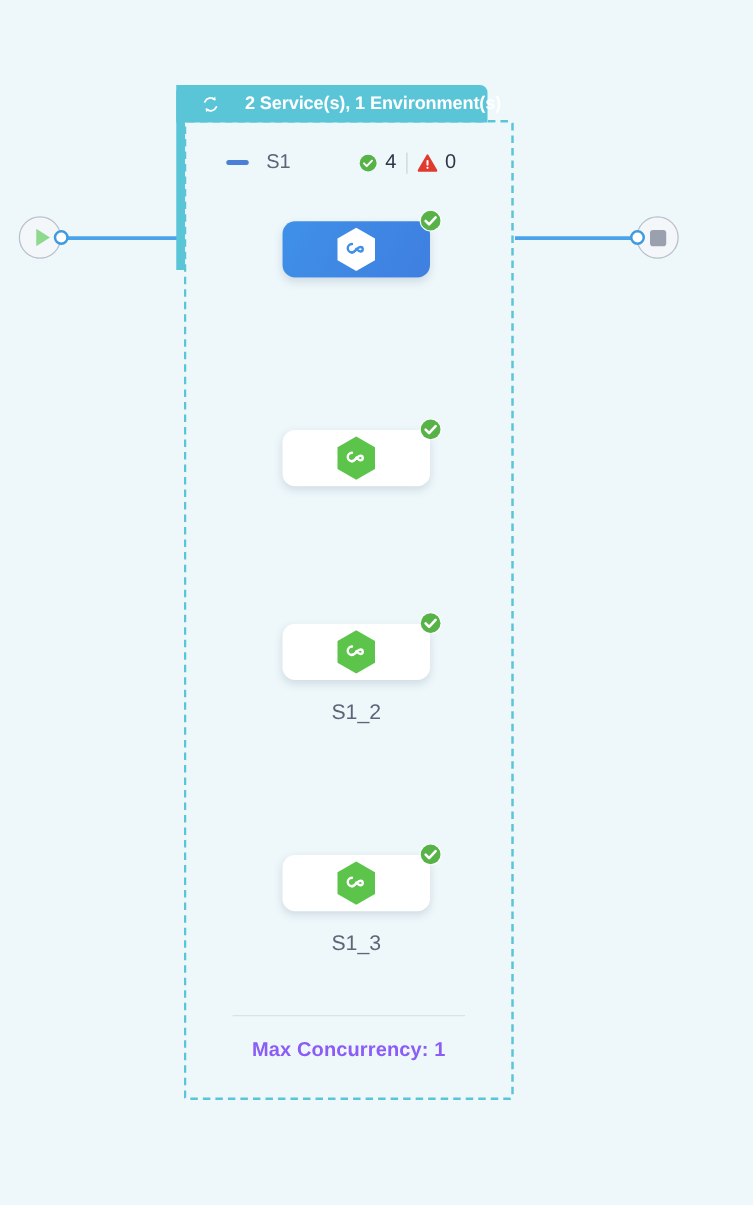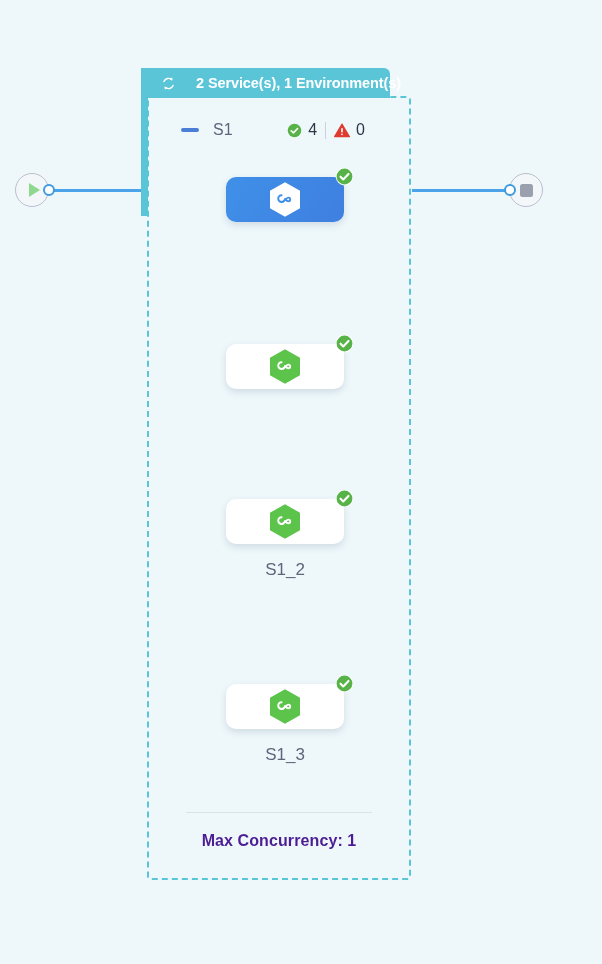--- a/index.html
+++ b/index.html
@@ -203,21 +203,21 @@
   }
   #footer-divider {
     width: 100%; height: 1px;
     background: #dbe2e8;
     margin-bottom: 19px;
   }
   #max-concurrency {
     text-align: center;
     font-size: 16px;
     font-weight: bold;
-    color: #4c1d95;
+    color: #8b5cf6;
     letter-spacing: 0.1px;
     white-space: nowrap;
   }
 </style>
 </head>
 <body>
 
 <div id="canvas">
 
   <div id="line-left" class="conn-line"></div>

